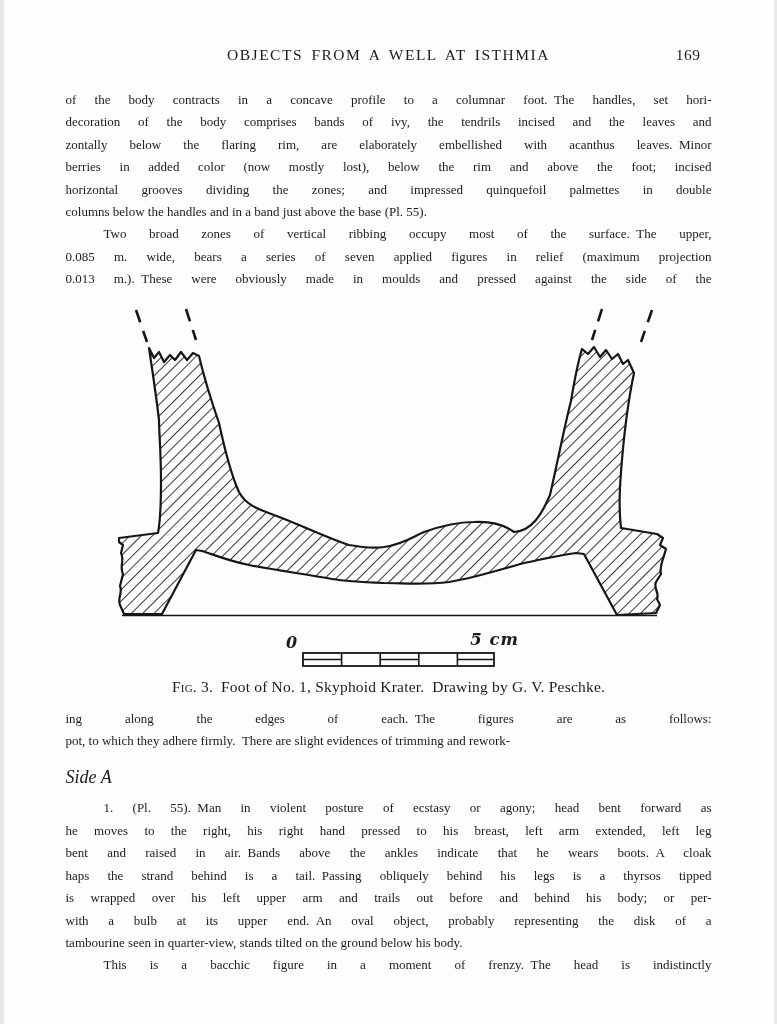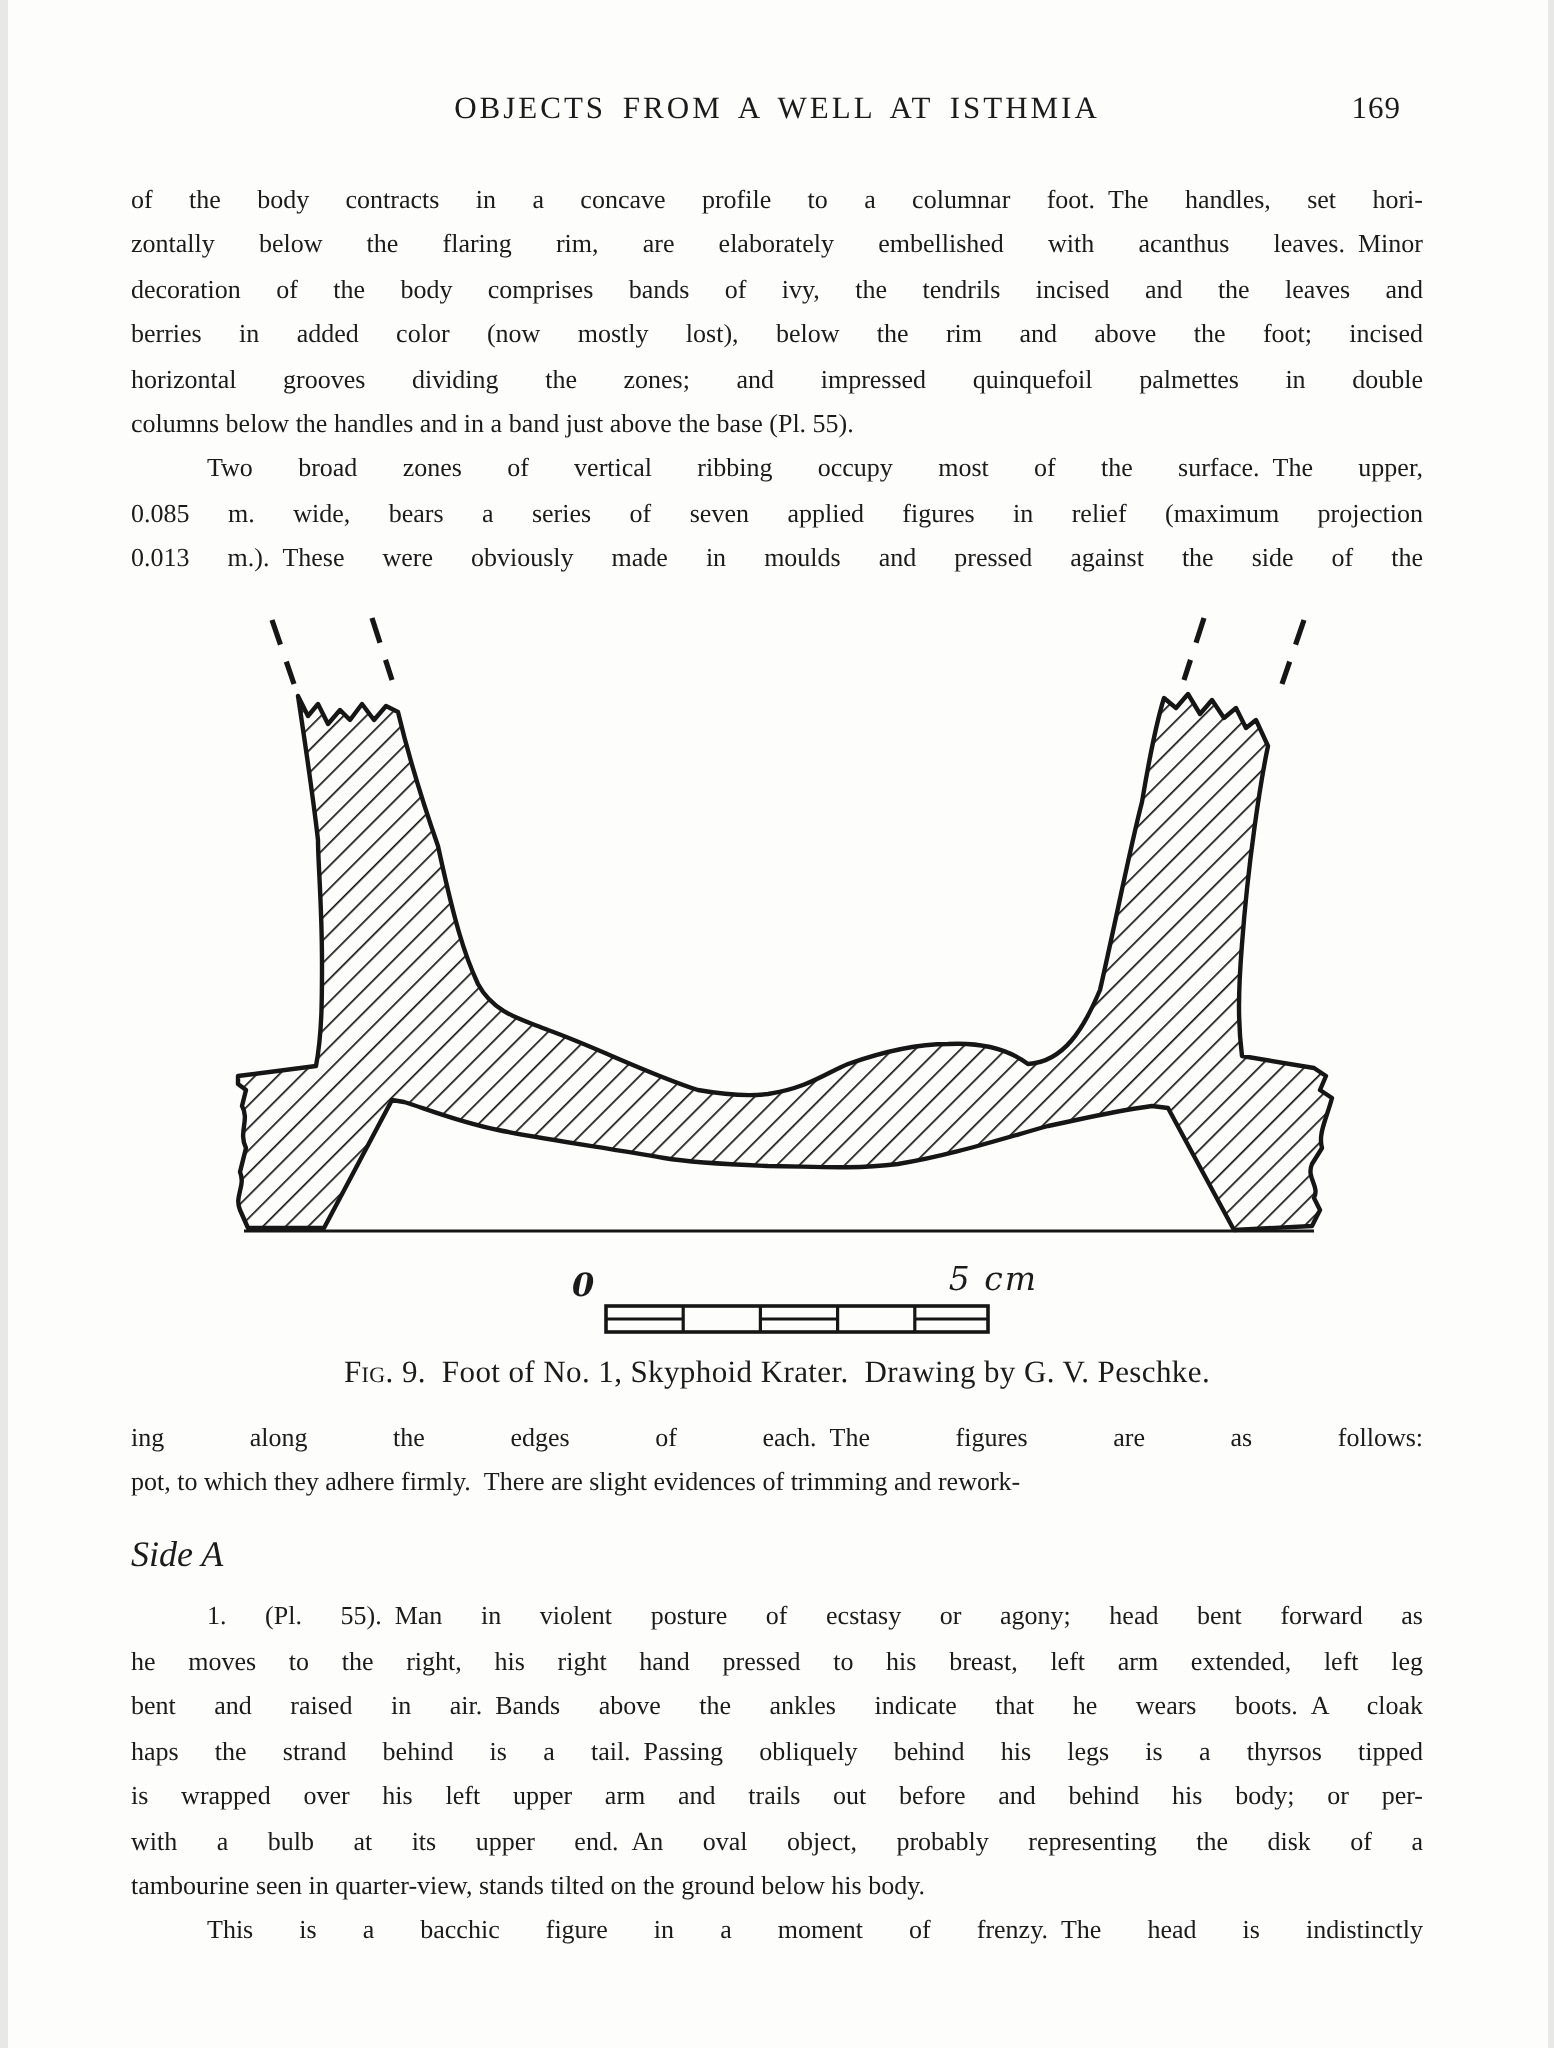--- a/index.html
+++ b/index.html
@@ -54,21 +54,21 @@
     left:10px;
     height:34px;
   }
   .scalebar .zero {
     position:absolute; left:-16px; top:-2px;
     font-size:16px; font-weight:bold; font-style:italic;
     font-family:"DejaVu Serif", serif;
   }
   .scalebar .five {
     position:absolute; right:-24px; top:-5px;
-    font-size:16.5px; font-weight:normal; font-style:italic;
+    font-size:16.5px; font-weight:bold; font-style:italic;
     font-family:"DejaVu Serif", serif;
     letter-spacing:1px;
   }
   .scalebar svg { position:absolute; left:0; top:17px; }
   .fig-caption {
     text-align:center;
     font-size:15.5px;
     margin-top:9px;
     letter-spacing:0.2px;
   }
@@ -84,22 +84,22 @@
 
 <div class="page">
 
   <div class="running-head">
     <span class="title">OBJECTS FROM A WELL AT ISTHMIA</span>
     <span class="pageno">169</span>
   </div>
 
   <div class="para end-short">
       <div class="pline">of the body contracts in a concave profile to a columnar foot. The handles, set hori-</div>
+      <div class="pline">decoration of the body comprises bands of ivy, the tendrils incised and the leaves and</div>
       <div class="pline">zontally below the flaring rim, are elaborately embellished with acanthus leaves. Minor</div>
-      <div class="pline">decoration of the body comprises bands of ivy, the tendrils incised and the leaves and</div>
       <div class="pline">berries in added color (now mostly lost), below the rim and above the foot; incised</div>
       <div class="pline">horizontal grooves dividing the zones; and impressed quinquefoil palmettes in double</div>
       <div class="pline">columns below the handles and in a band just above the base (Pl. 55).</div>
     </div>
   <div class="para indent">
       <div class="pline">Two broad zones of vertical ribbing occupy most of the surface. The upper,</div>
       <div class="pline">0.085 m. wide, bears a series of seven applied figures in relief (maximum projection</div>
       <div class="pline">0.013 m.). These were obviously made in moulds and pressed against the side of the</div>
     </div>
 
@@ -174,21 +174,21 @@
         <line x1="78.2" y1="1" x2="78.2" y2="14" stroke="#161616" stroke-width="1.6"></line>
         <line x1="116.8" y1="1" x2="116.8" y2="14" stroke="#161616" stroke-width="1.6"></line>
         <line x1="155.4" y1="1" x2="155.4" y2="14" stroke="#161616" stroke-width="1.6"></line>
         <line x1="1" y1="7.5" x2="39.6" y2="7.5" stroke="#161616" stroke-width="1.4"></line>
         <line x1="78.2" y1="7.5" x2="116.8" y2="7.5" stroke="#161616" stroke-width="1.4"></line>
         <line x1="155.4" y1="7.5" x2="192" y2="7.5" stroke="#161616" stroke-width="1.4"></line>
       </svg>
     </div>
 
     <div class="fig-caption">
-      <span class="cap-label">Fig. 9.</span><span> Foot of No. 1, Skyphoid Krater. Drawing by G. V. Peschke.</span>
+      <span class="cap-label">Fig. 3.</span><span> Foot of No. 1, Skyphoid Krater. Drawing by G. V. Peschke.</span>
     </div>
   </div>
 
   <div class="para end-short">
       <div class="pline">ing along the edges of each. The figures are as follows:</div>
       <div class="pline">pot, to which they adhere firmly. There are slight evidences of trimming and rework-</div>
     </div>
 
   <div class="section-heading">Side A</div>
 

